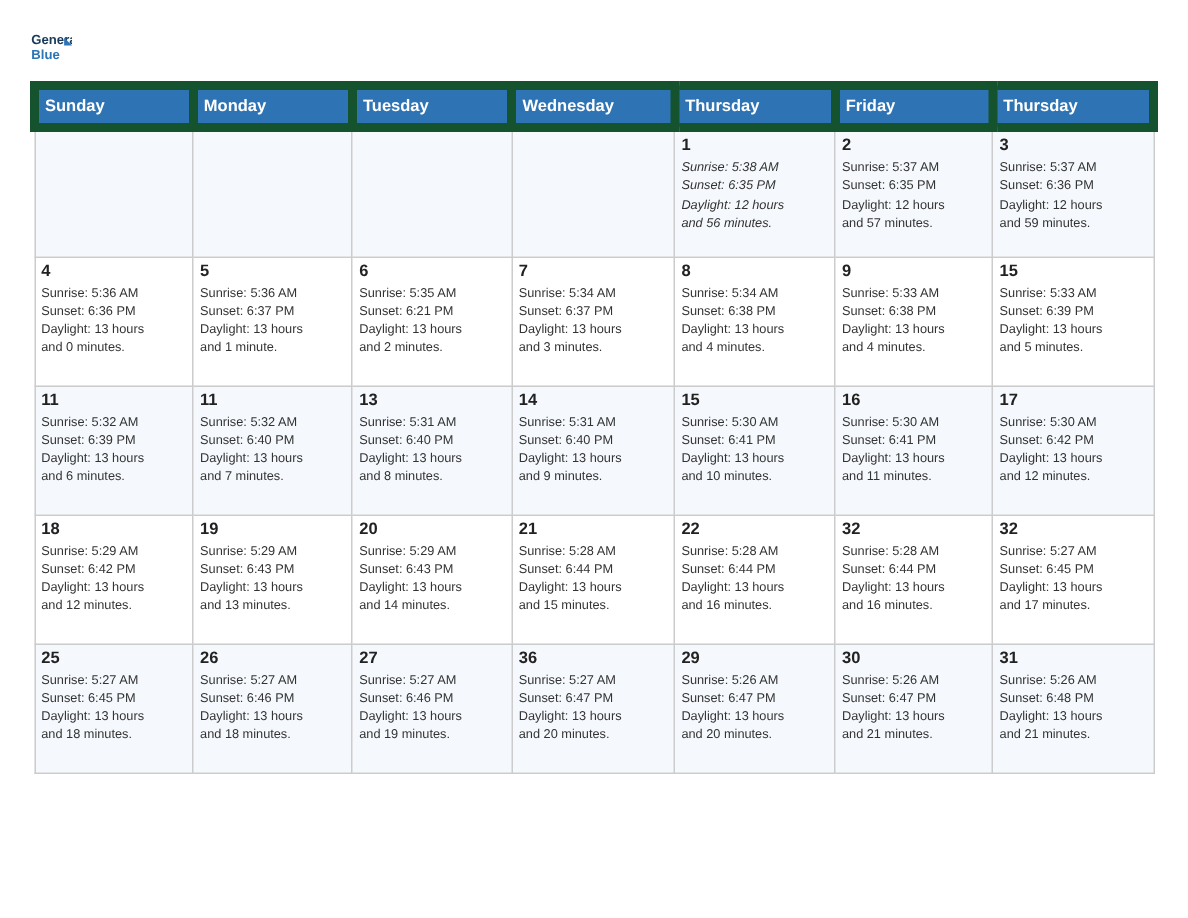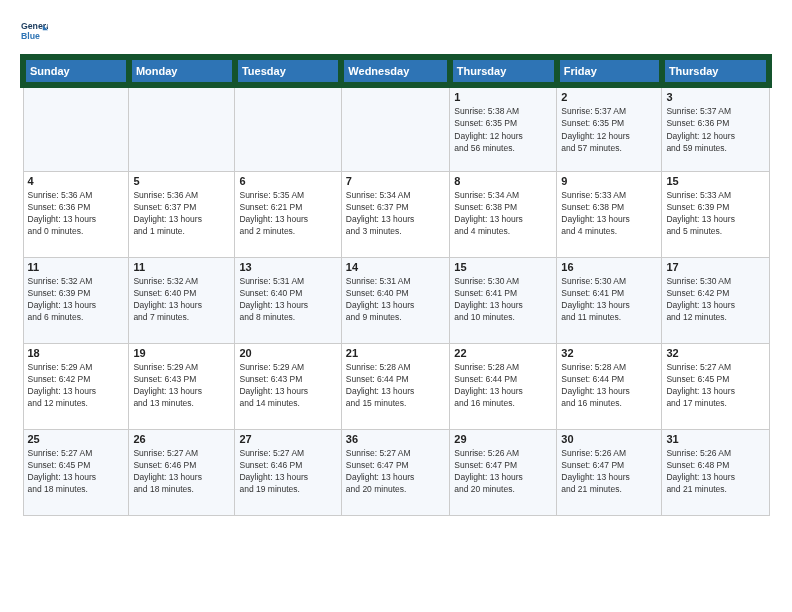--- a/index.html
+++ b/index.html
@@ -129,21 +129,21 @@
         </tr>
     </thead>
     <tbody id="calendar-body">
     <tr>
           <td class="empty-cell"></td>
           <td class="empty-cell"></td>
           <td class="empty-cell"></td>
           <td class="empty-cell"></td>
           <td>
             <span class="day-number">1</span>
-            <div class="day-info" style="white-space: pre-line;">Sunrise: 5:38 AM
+            <div class="day-info" style="white-space: pre-line; font-style: italic;">Sunrise: 5:38 AM
 Sunset: 6:35 PM
 Daylight: 12 hours
 and 56 minutes.</div>
           </td>
           <td>
             <span class="day-number">2</span>
             <div class="day-info" style="white-space: pre-line;">Sunrise: 5:37 AM
 Sunset: 6:35 PM
 Daylight: 12 hours
 and 57 minutes.</div>

